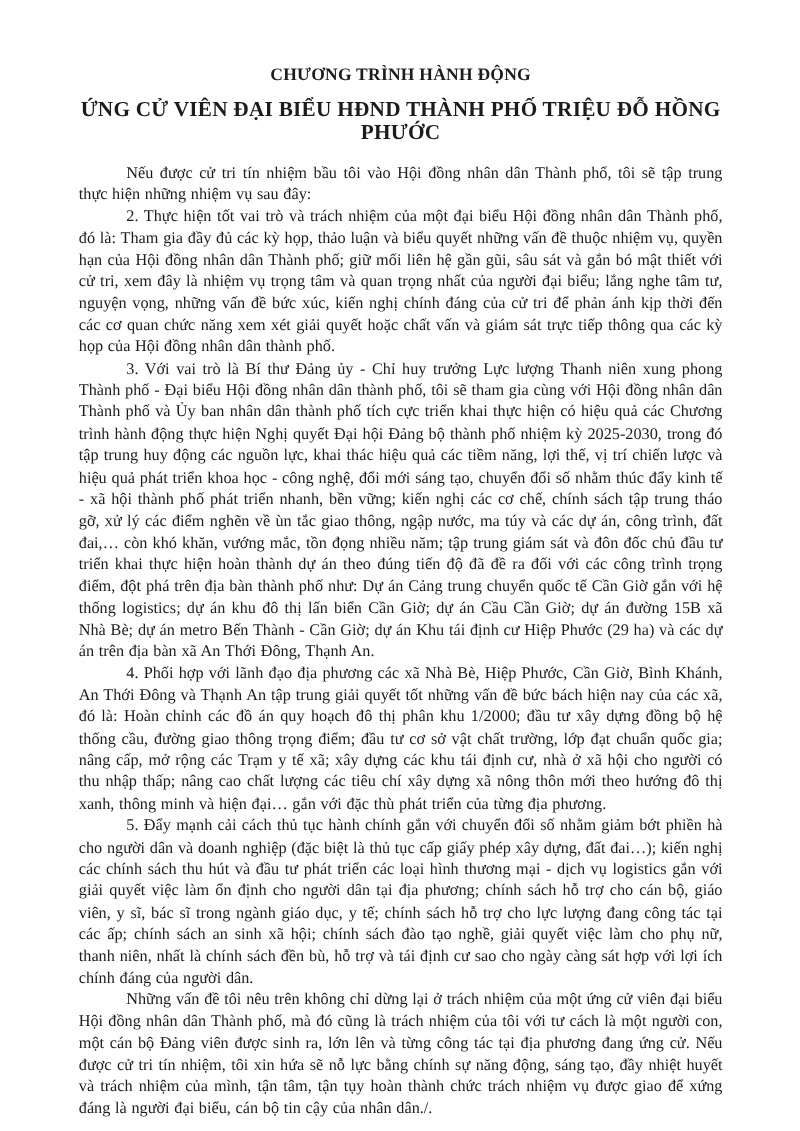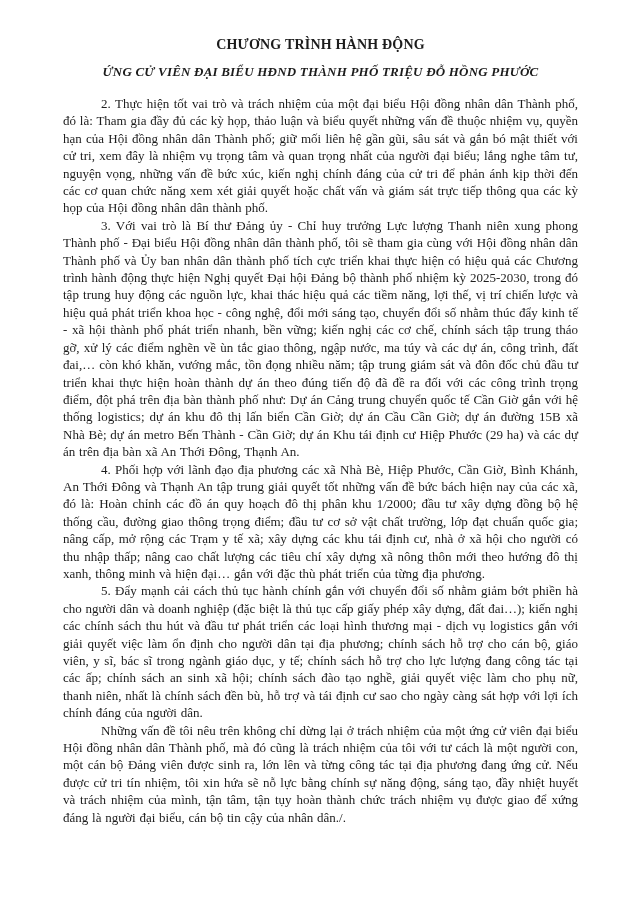--- a/index.html
+++ b/index.html
@@ -12,52 +12,52 @@
     width: 640px;
     min-height: 905px;
     margin: 0 auto;
     background: #ffffff;
     box-sizing: border-box;
     padding: 36px 62px 40px 63px;
     color: #1c1c1c;
     font-family: "Liberation Serif", "DejaVu Serif", serif;
   }
   .doc-title {
-    margin: 0 0 9px 0;
+    margin: 16px 0 9px 0;
     text-align: center;
     font-size: 14px;
     line-height: 18px;
     font-weight: bold;
     letter-spacing: 0.2px;
   }
   .doc-subtitle {
     margin: 0 0 14px 0;
     text-align: center;
-    font-size: 13px;
+    font-size: 17px;
     line-height: 18px;
     font-weight: bold;
     letter-spacing: 0.2px;
-    font-style: italic;
   }
   .doc-body p {
     margin: 0;
     font-size: 13px;
     line-height: 17.4px;
     text-align: justify;
     text-indent: 38px;
     word-spacing: 0.5px;
   }
 </style>
 </head>
 <body>
 
 <div class="page">
   <h1 class="doc-title">CHƯƠNG TRÌNH HÀNH ĐỘNG</h1>
   <h2 class="doc-subtitle">ỨNG CỬ VIÊN ĐẠI BIỂU HĐND THÀNH PHỐ TRIỆU ĐỖ HỒNG PHƯỚC</h2>
 
   <div class="doc-body">
+    <p>Nếu được cử tri tín nhiệm bầu tôi vào Hội đồng nhân dân Thành phố, tôi sẽ tập trung thực hiện những nhiệm vụ sau đây:</p>
     <p>2. Thực hiện tốt vai trò và trách nhiệm của một đại biểu Hội đồng nhân dân Thành phố, đó là: Tham gia đầy đủ các kỳ họp, thảo luận và biểu quyết những vấn đề thuộc nhiệm vụ, quyền hạn của Hội đồng nhân dân Thành phố; giữ mối liên hệ gần gũi, sâu sát và gắn bó mật thiết với cử tri, xem đây là nhiệm vụ trọng tâm và quan trọng nhất của người đại biểu; lắng nghe tâm tư, nguyện vọng, những vấn đề bức xúc, kiến nghị chính đáng của cử tri để phản ánh kịp thời đến các cơ quan chức năng xem xét giải quyết hoặc chất vấn và giám sát trực tiếp thông qua các kỳ họp của Hội đồng nhân dân thành phố.</p>
     <p>3. Với vai trò là Bí thư Đảng ủy - Chỉ huy trưởng Lực lượng Thanh niên xung phong Thành phố - Đại biểu Hội đồng nhân dân thành phố, tôi sẽ tham gia cùng với Hội đồng nhân dân Thành phố và Ủy ban nhân dân thành phố tích cực triển khai thực hiện có hiệu quả các Chương trình hành động thực hiện Nghị quyết Đại hội Đảng bộ thành phố nhiệm kỳ 2025-2030, trong đó tập trung huy động các nguồn lực, khai thác hiệu quả các tiềm năng, lợi thế, vị trí chiến lược và hiệu quả phát triển khoa học - công nghệ, đổi mới sáng tạo, chuyển đổi số nhằm thúc đẩy kinh tế - xã hội thành phố phát triển nhanh, bền vững; kiến nghị các cơ chế, chính sách tập trung tháo gỡ, xử lý các điểm nghẽn về ùn tắc giao thông, ngập nước, ma túy và các dự án, công trình, đất đai,… còn khó khăn, vướng mắc, tồn đọng nhiều năm; tập trung giám sát và đôn đốc chủ đầu tư triển khai thực hiện hoàn thành dự án theo đúng tiến độ đã đề ra đối với các công trình trọng điểm, đột phá trên địa bàn thành phố như: Dự án Cảng trung chuyển quốc tế Cần Giờ gắn với hệ thống logistics; dự án khu đô thị lấn biển Cần Giờ; dự án Cầu Cần Giờ; dự án đường 15B xã Nhà Bè; dự án metro Bến Thành - Cần Giờ; dự án Khu tái định cư Hiệp Phước (29 ha) và các dự án trên địa bàn xã An Thới Đông, Thạnh An.</p>
     <p>4. Phối hợp với lãnh đạo địa phương các xã Nhà Bè, Hiệp Phước, Cần Giờ, Bình Khánh, An Thới Đông và Thạnh An tập trung giải quyết tốt những vấn đề bức bách hiện nay của các xã, đó là: Hoàn chỉnh các đồ án quy hoạch đô thị phân khu 1/2000; đầu tư xây dựng đồng bộ hệ thống cầu, đường giao thông trọng điểm; đầu tư cơ sở vật chất trường, lớp đạt chuẩn quốc gia; nâng cấp, mở rộng các Trạm y tế xã; xây dựng các khu tái định cư, nhà ở xã hội cho người có thu nhập thấp; nâng cao chất lượng các tiêu chí xây dựng xã nông thôn mới theo hướng đô thị xanh, thông minh và hiện đại… gắn với đặc thù phát triển của từng địa phương.</p>
     <p>5. Đẩy mạnh cải cách thủ tục hành chính gắn với chuyển đổi số nhằm giảm bớt phiền hà cho người dân và doanh nghiệp (đặc biệt là thủ tục cấp giấy phép xây dựng, đất đai…); kiến nghị các chính sách thu hút và đầu tư phát triển các loại hình thương mại - dịch vụ logistics gắn với giải quyết việc làm ổn định cho người dân tại địa phương; chính sách hỗ trợ cho cán bộ, giáo viên, y sĩ, bác sĩ trong ngành giáo dục, y tế; chính sách hỗ trợ cho lực lượng đang công tác tại các ấp; chính sách an sinh xã hội; chính sách đào tạo nghề, giải quyết việc làm cho phụ nữ, thanh niên, nhất là chính sách đền bù, hỗ trợ và tái định cư sao cho ngày càng sát hợp với lợi ích chính đáng của người dân.</p>
     <p>Những vấn đề tôi nêu trên không chỉ dừng lại ở trách nhiệm của một ứng cử viên đại biểu Hội đồng nhân dân Thành phố, mà đó cũng là trách nhiệm của tôi với tư cách là một người con, một cán bộ Đảng viên được sinh ra, lớn lên và từng công tác tại địa phương đang ứng cử. Nếu được cử tri tín nhiệm, tôi xin hứa sẽ nỗ lực bằng chính sự năng động, sáng tạo, đầy nhiệt huyết và trách nhiệm của mình, tận tâm, tận tụy hoàn thành chức trách nhiệm vụ được giao để xứng đáng là người đại biểu, cán bộ tin cậy của nhân dân./.</p>
   </div>
 </div>
 
 </body></html>

